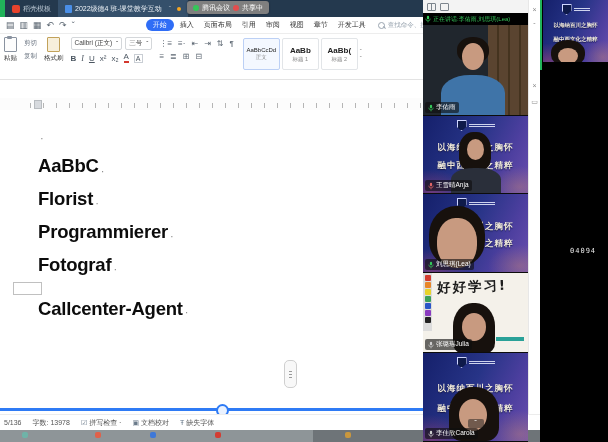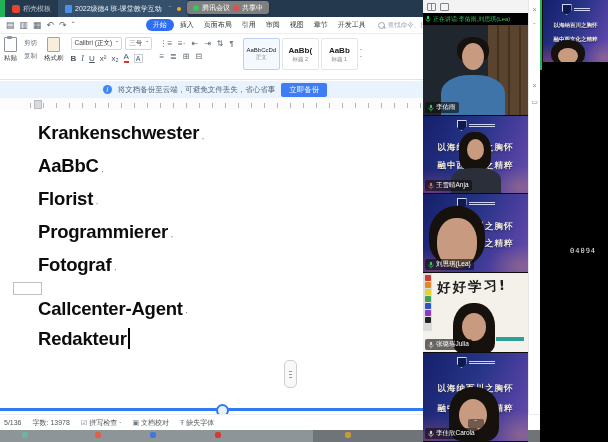--- a/index.html
+++ b/index.html
@@ -273,48 +273,42 @@
           <span>⊞</span>
           <span>⊟</span>
         </div>
       </div>
       <div class="stylegal">
         <div class="stylebox sel">
           <span class="ssample">AaBbCcDd</span>
           <span class="sname">正文</span>
         </div>
         <div class="stylebox">
+          <span class="ssample">AaBb</span>
+          <span class="sname">标题 1</span>
+        </div>
+        <div class="stylebox">
           <span class="ssample">AaBb(</span>
           <span class="sname">标题 2</span>
-        </div>
-        <div class="stylebox">
-          <span class="ssample">AaBb</span>
-          <span class="sname">标题 1</span>
         </div>
         <div class="galarrows">
           <span>ˆ</span>
           <span>ˇ</span>
         </div>
       </div>
     </div>
 
-    <div class="notice">
-      <span class="info-ic">i</span>
-      <span class="notice-text">将文档备份至云端，可避免文件丢失，省心省事</span>
-      <button class="notice-btn">立即备份</button>
-    </div>
 
     <div class="ruler">
       <div class="indent"></div>
       <div class="ticks"></div>
     </div>
 
     <div class="docarea">
       <div class="doc-line">
-          <span>Krankenschwester</span>
           <span class="pmark">·</span>
         </div>
       <div class="doc-line">
           <span>AaBbC</span>
           <span class="pmark">·</span>
         </div>
       <div class="doc-line">
           <span>Florist</span>
           <span class="pmark">·</span>
         </div>
@@ -325,24 +319,20 @@
       <div class="doc-line">
           <span>Fotograf</span>
           <span class="pmark">·</span>
         </div>
       <div class="doc-line short">
           <span></span>
         </div>
       <div class="doc-line cta">
           <span>Callcenter-Agent</span>
           <span class="pmark">·</span>
-        </div>
-      <div class="doc-line cta">
-          <span>Redakteur</span>
-          <span class="cursor"></span>
         </div>
       <div class="empty-box"></div>
       <div class="scroll-origin">
           <i></i>
           <i></i>
           <i></i>
         </div>
     </div>
 
     <div class="hscroll">

